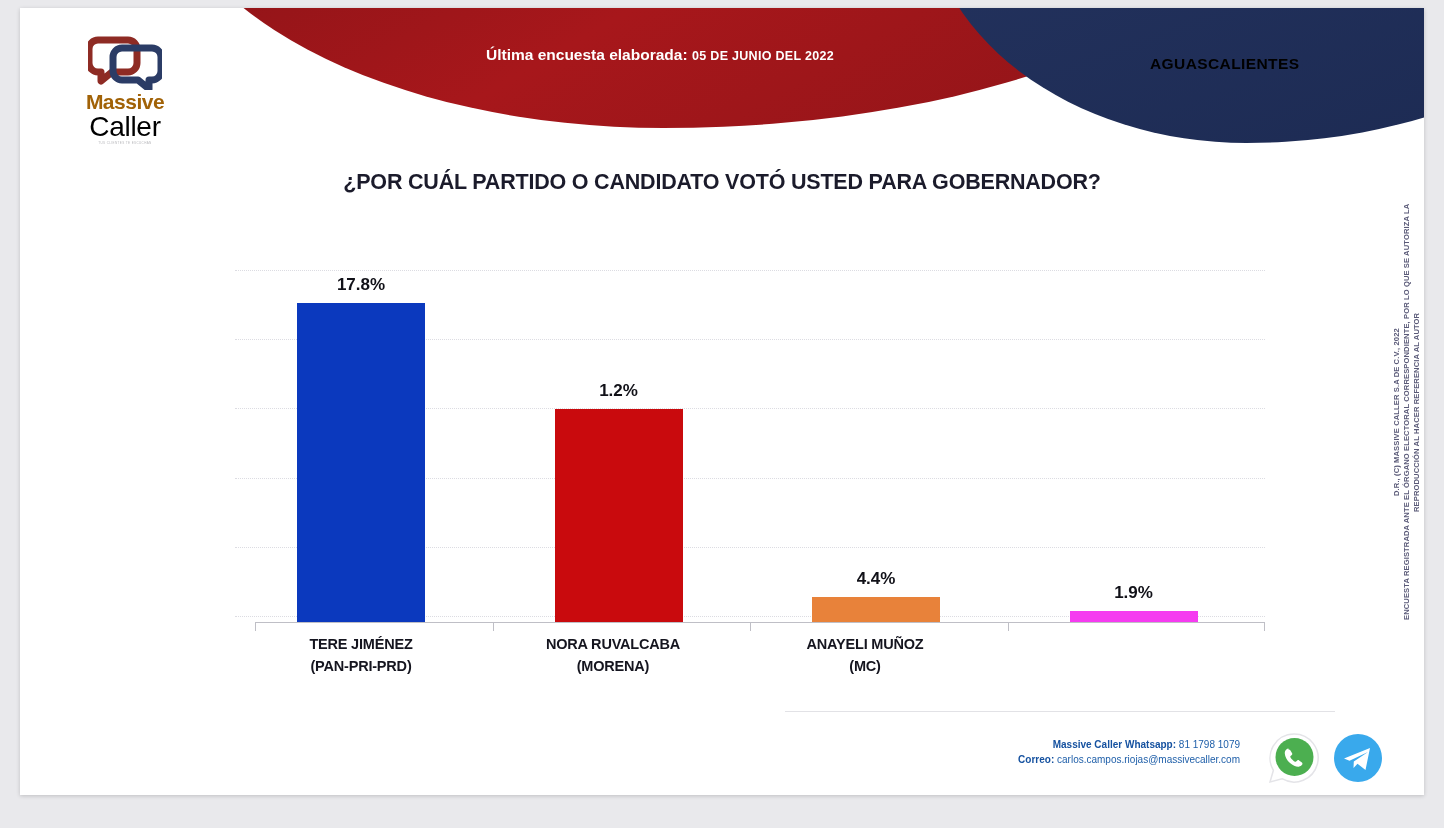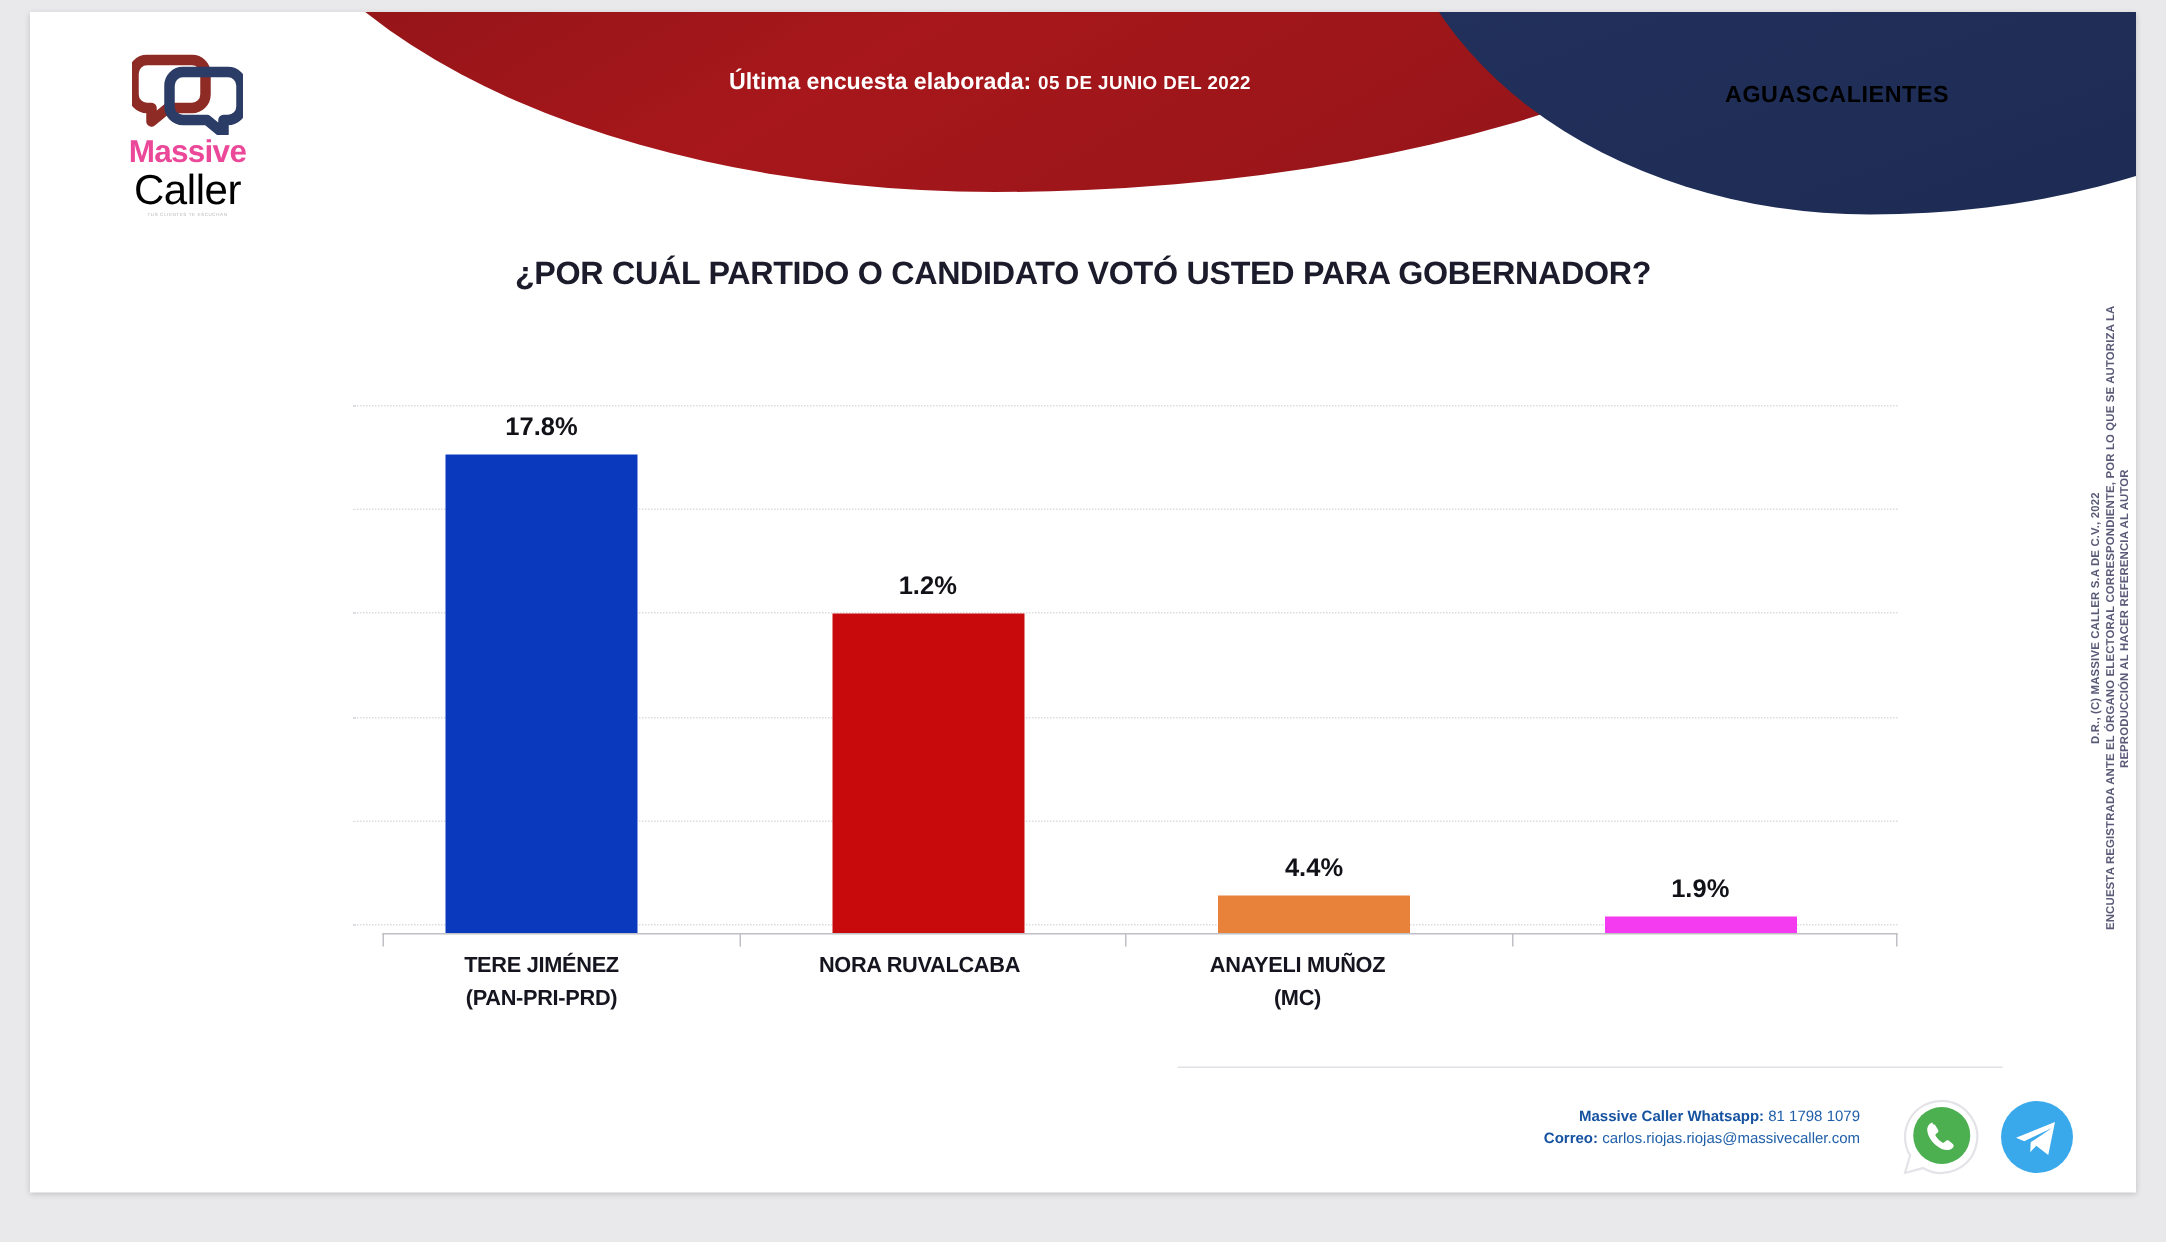--- a/index.html
+++ b/index.html
@@ -80,21 +80,21 @@
     left: 55px;
     top: 26px;
     width: 100px;
     z-index: 8;
     text-align: center;
   }
   .logo svg { display: block; margin: 0 auto; }
   .logo .w1 {
     font-size: 21px;
     font-weight: bold;
-    color: #ec4899;
+    color: #a16207;
     letter-spacing: -0.5px;
     line-height: 1;
     margin-top: 1px;
   }
   .logo .w2 {
     font-size: 28px;
     color: #000000;
     letter-spacing: -0.3px;
     line-height: 1.05;
   }
@@ -299,37 +299,38 @@
       <div class="tick" style="left: 1029px;"></div>
     </div>
 
   <div class="cat-labels" id="cat-labels">
       <div class="cat">
         <div>TERE JIMÉNEZ</div>
         <div>(PAN-PRI-PRD)</div>
       </div>
       <div class="cat">
         <div>NORA RUVALCABA</div>
+        <div>(MORENA)</div>
       </div>
       <div class="cat">
         <div>ANAYELI MUÑOZ</div>
         <div>(MC)</div>
       </div>
     </div>
 
   <div class="footer-rule"></div>
 
   <div class="contact">
     <div>
       <b>Massive Caller Whatsapp:</b>
       <span>81 1798 1079</span>
     </div>
     <div>
       <b>Correo:</b>
-      <span>carlos.riojas.riojas@massivecaller.com</span>
+      <span>carlos.campos.riojas@massivecaller.com</span>
     </div>
   </div>
 
   <div class="social">
     <svg width="56" height="56" viewBox="0 0 56 56">
       <path d="M28 4a24 24 0 0 0-20.6 36.3L4 52l12-3.3A24 24 0 1 0 28 4z" fill="#ffffff" stroke="#e4e4e8" stroke-width="1.5"></path>
       <circle cx="28.5" cy="27" r="19" fill="#4CAF50"></circle>
       <path d="M22.5 18.5c-.8 0-1.6.3-2.2 1-1 1-1.6 2.4-1.5 3.9.2 3.3 2.2 6.9 5.2 9.6 2.9 2.6 6.3 4 8.8 3.7 1.5-.2 2.7-1 3.4-2.1.4-.7.3-1.5-.3-2l-2.8-2.2c-.6-.4-1.3-.4-1.8.1l-1.2 1.1c-.3.3-.8.3-1.2.1-1.6-.9-3.4-2.6-4.5-4.5-.2-.4-.1-.9.2-1.2l1.2-1c.5-.4.6-1.1.3-1.7l-1.8-3c-.4-.6-1-.9-1.8-.8z" fill="#ffffff"></path>
     </svg>
     <svg width="52" height="52" viewBox="0 0 52 52">

